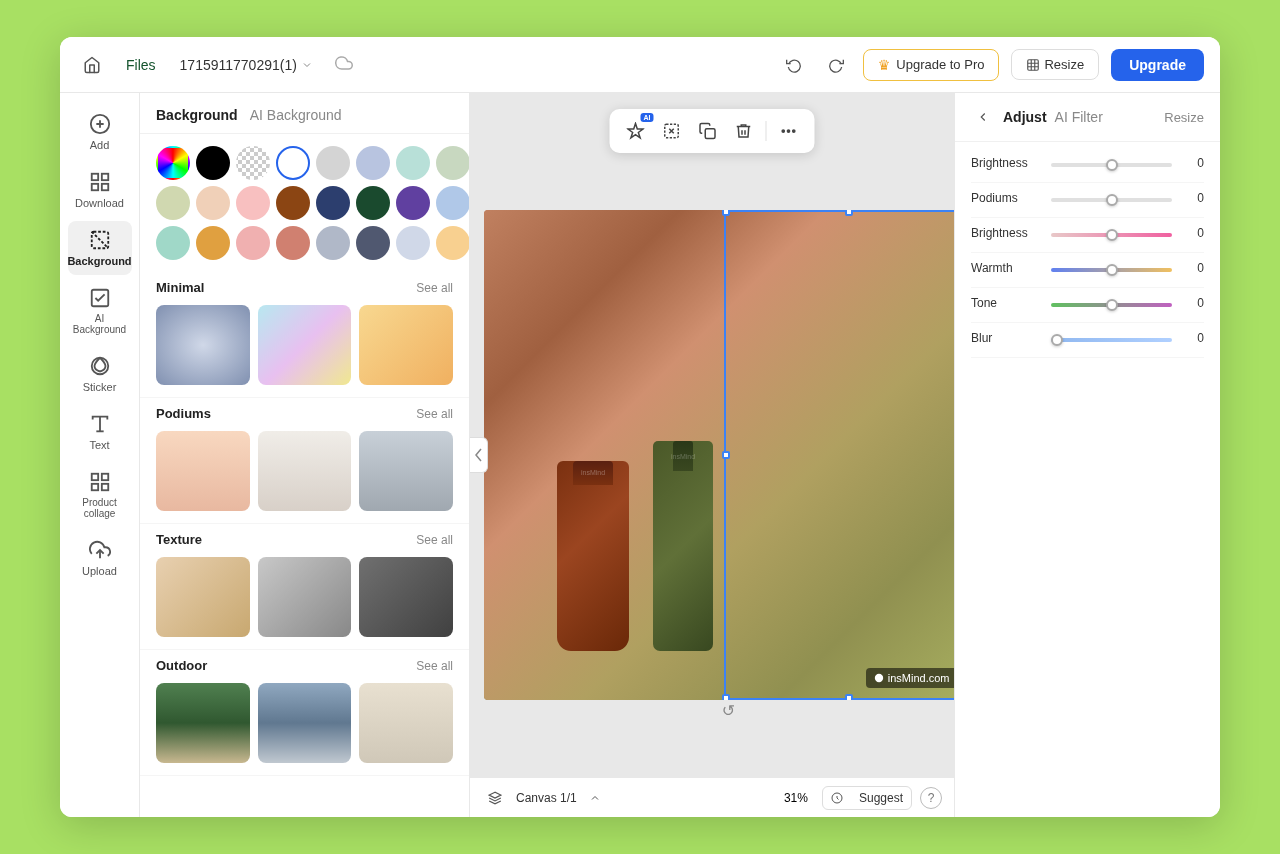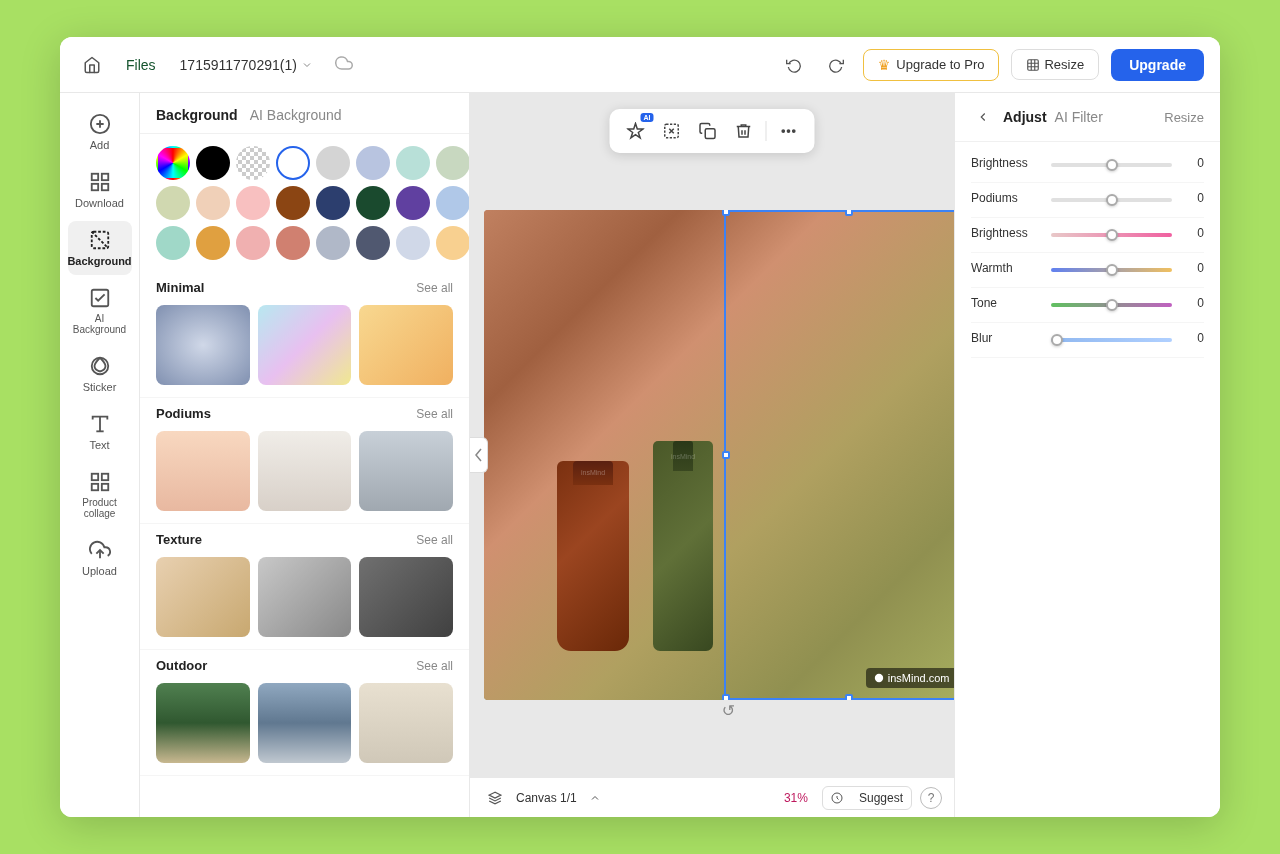--- a/index.html
+++ b/index.html
@@ -366,21 +366,21 @@
       cursor: pointer; color: #555; font-size: 12px;
       padding: 4px 6px; border-radius: 4px;
     }
     .canvas-page-indicator {
       display: flex; align-items: center; gap: 12px;
       font-size: 12px; color: #333;
       cursor: pointer;
     }
     .canvas-spacer { flex: 1; }
     .canvas-zoom {
-      font-size: 12px; color: #be185d;
+      font-size: 12px; color: #000000;
       padding: 3px 6px; border-radius: 4px; cursor: pointer;
     }
     .canvas-suggest {
       display: flex; align-items: center; gap: 16px;
       font-size: 12px; color: #333;
       padding: 4px 8px; border: 1px solid #ddd; border-radius: 6px; cursor: pointer;
     }
     .canvas-help {
       width: 22px; height: 22px;
       border-radius: 50%;

